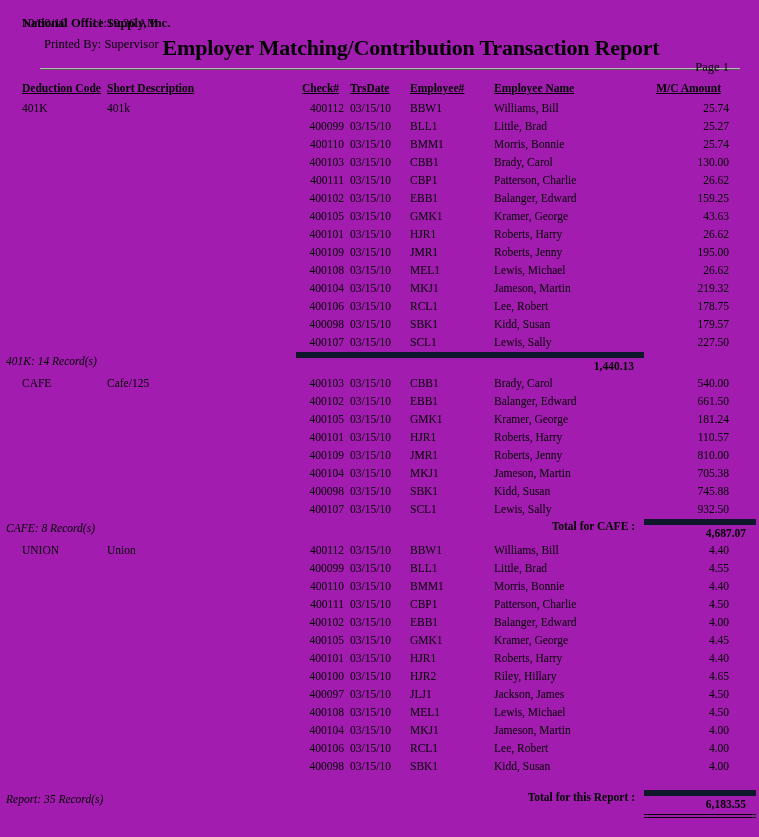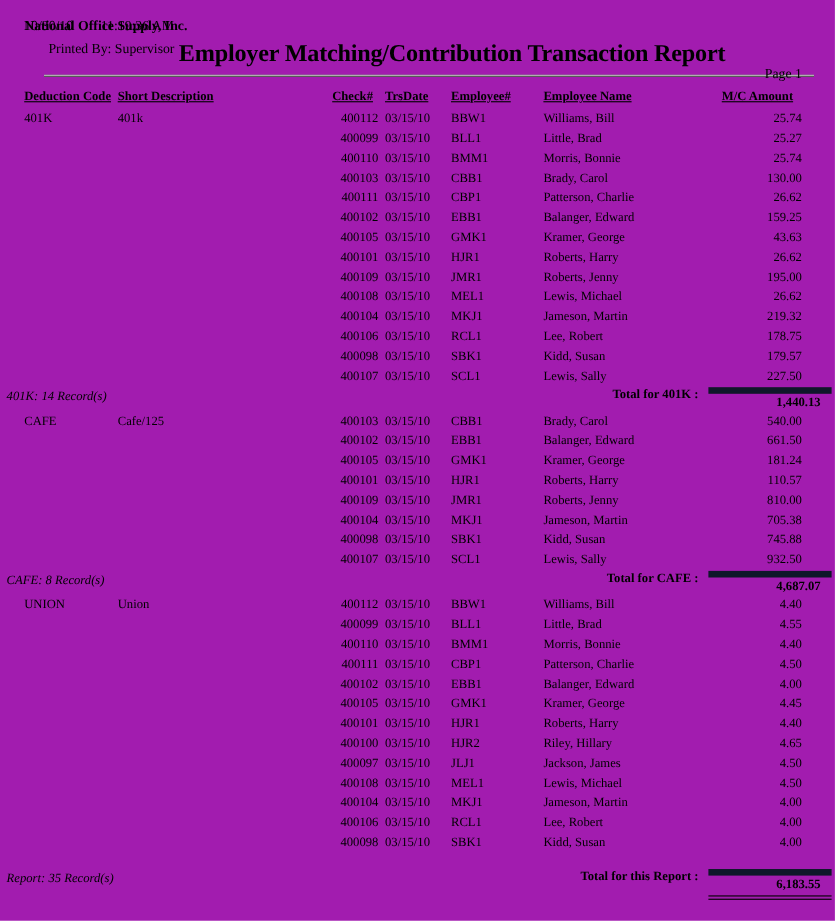--- a/index.html
+++ b/index.html
@@ -235,21 +235,20 @@
         <div class="c1"></div>
         <div class="c2"></div>
         <div class="c3">400107</div>
         <div class="c4">03/15/10</div>
         <div class="c5">SCL1</div>
         <div class="c6">Lewis, Sally</div>
         <div class="c7">227.50</div>
       </div>
       <div class="section-footer">
         <div class="rec-count">401K: 14 Record(s)</div>
-        <div class="total-label">Total for 401K :</div>
         <div class="total-amount">1,440.13</div>
       </div>
       <div class="grid-row">
         <div class="c1">CAFE</div>
         <div class="c2">Cafe/125</div>
         <div class="c3">400103</div>
         <div class="c4">03/15/10</div>
         <div class="c5">CBB1</div>
         <div class="c6">Brady, Carol</div>
         <div class="c7">540.00</div>

